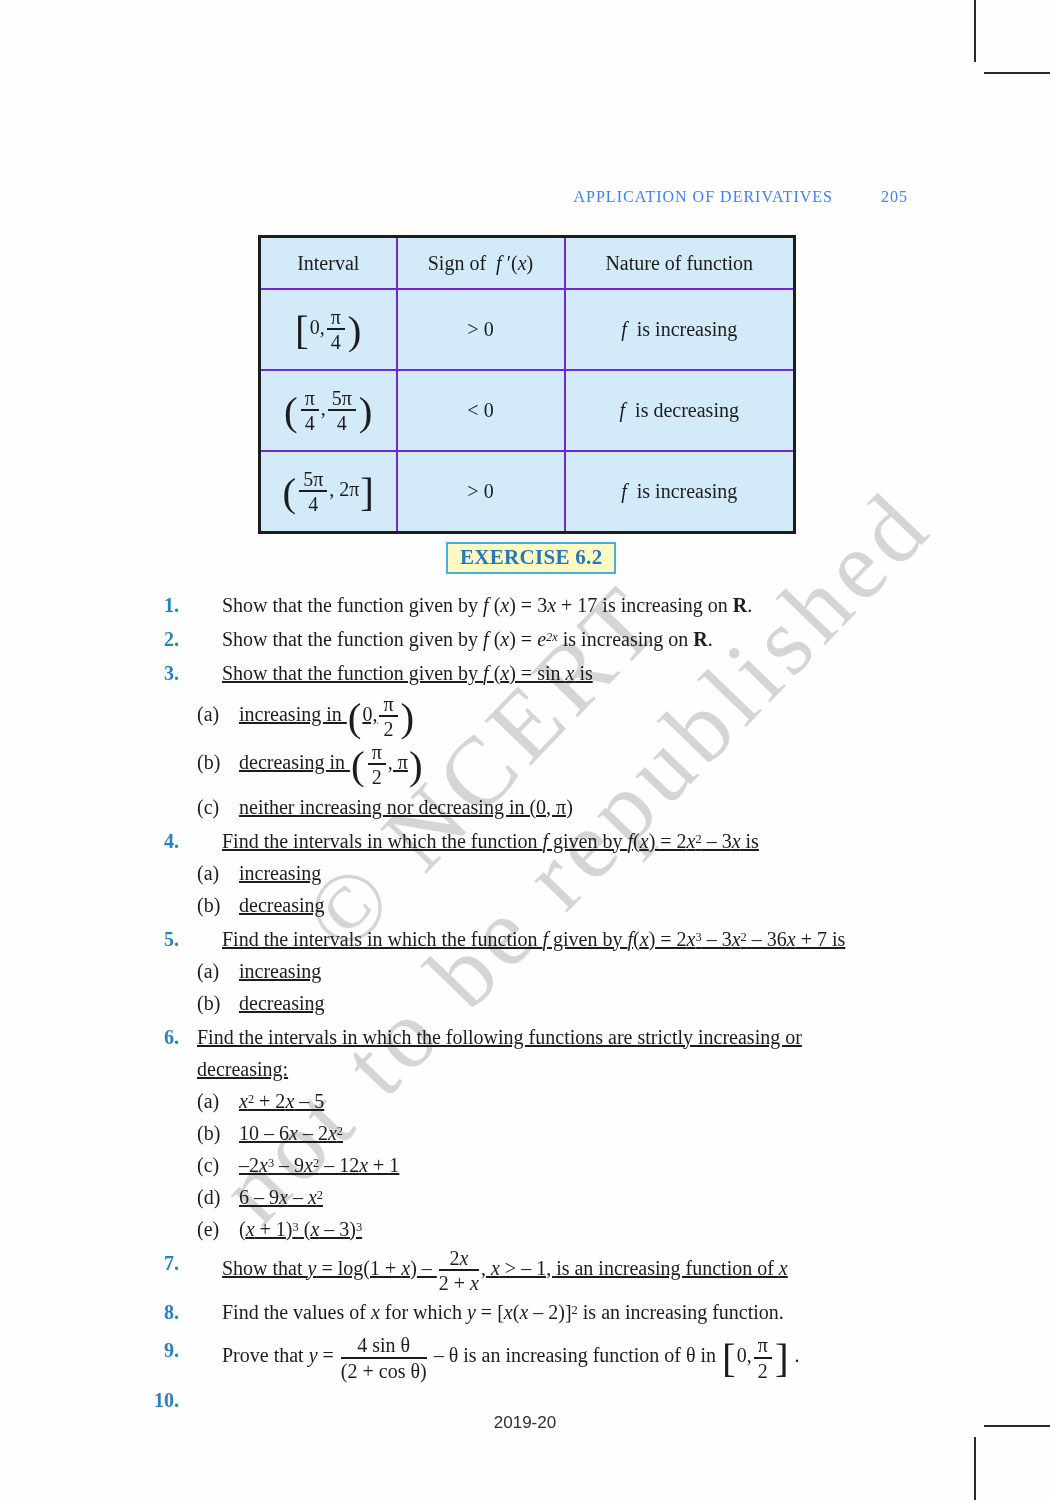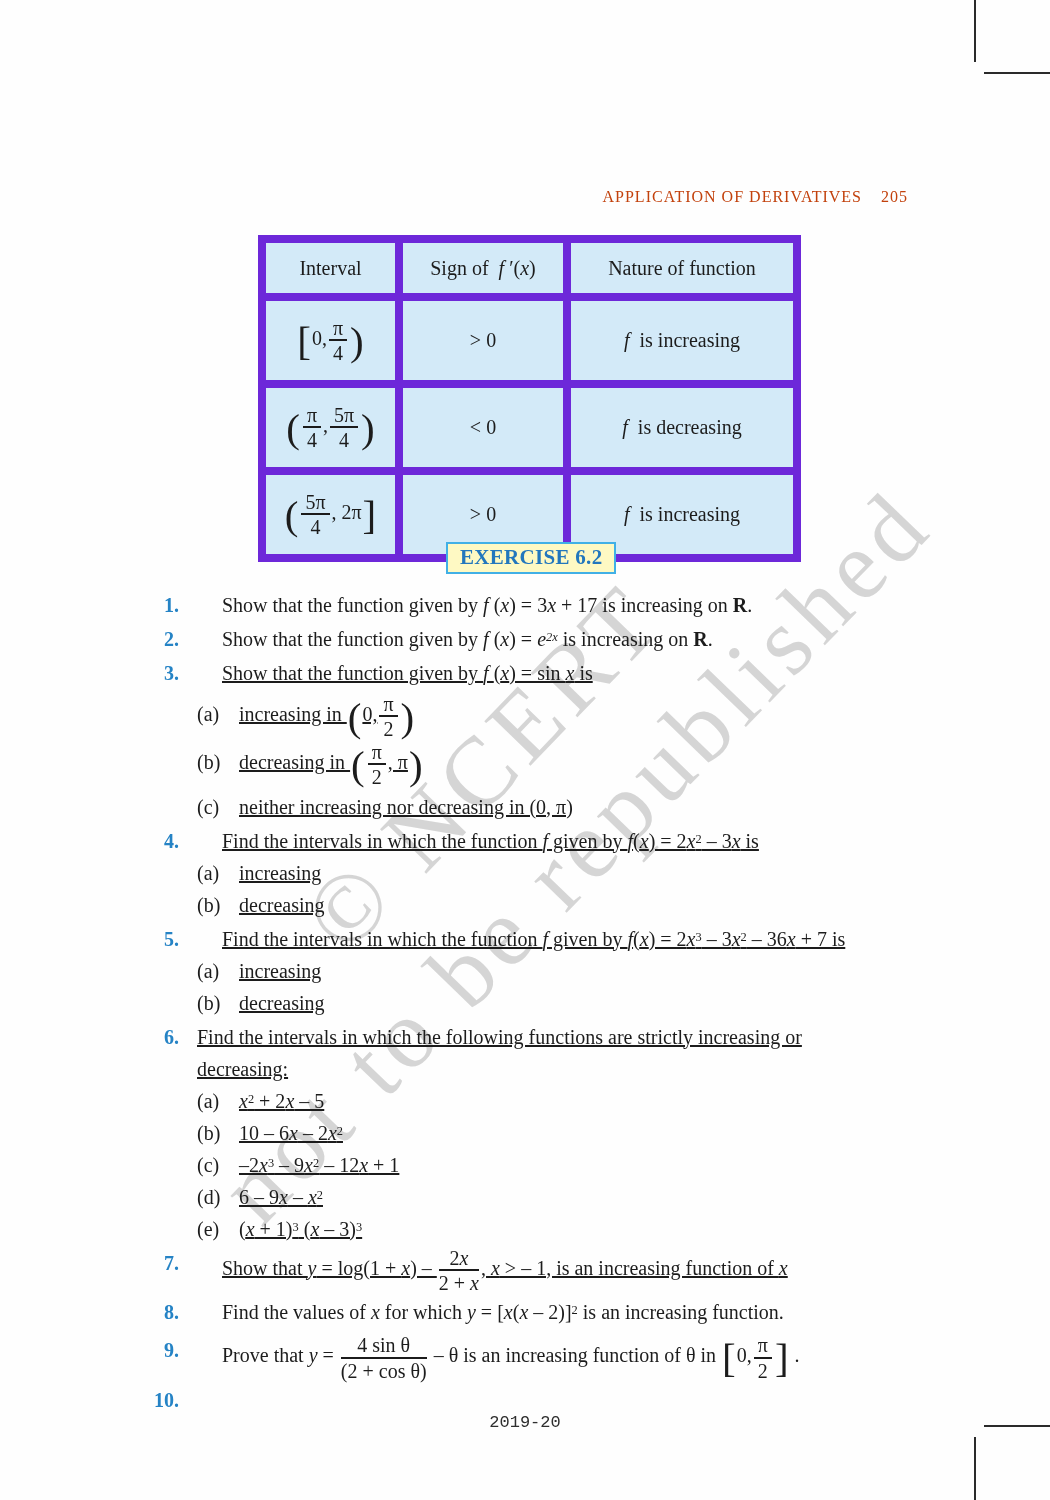--- a/index.html
+++ b/index.html
@@ -6,26 +6,26 @@
   .page{position:relative;width:1050px;height:1500px;background:#fefefe;overflow:hidden;
         font-family:"Liberation Serif",serif;color:#1c1c1c;}
   
   .watermark{position:absolute;left:529px;top:812px;z-index:0;
              transform:translate(-50%,-50%) rotate(-46deg);
              text-align:center;white-space:nowrap;color:#cfcfcf;opacity:.85;
              font-size:98px;line-height:128px;letter-spacing:7px;
              font-family:"Liberation Serif",serif;}
   .content{position:absolute;inset:0;z-index:1;}
   
-  .runhead{position:absolute;top:188px;right:142px;display:flex;gap:19px;
-           font-size:16px;letter-spacing:1px;color:#c2410c;}
+  .runhead{position:absolute;top:188px;right:142px;display:flex;gap:48px;
+           font-size:16px;letter-spacing:1px;color:#3b82f6;}
   
   .montable{position:absolute;left:258px;top:235px;border-collapse:collapse;
             background:#d3eaf8;border:3px solid #1d1d1d;}
-  .montable td,.montable th{border:8px solid #6d28d9;text-align:center;vertical-align:middle;
+  .montable td,.montable th{border:2px solid #6d28d9;text-align:center;vertical-align:middle;
             font-size:20px;font-weight:normal;padding:0 6px;}
   .montable th{height:50px;}
   .montable td{height:79px;}
   
   .exbox{position:absolute;left:446px;top:542px;background:#fef9c3;border:2px solid #41b0e6;
          color:#2377bd;font-weight:bold;font-size:21px;padding:1px 12px 2px;letter-spacing:.3px;}
   
   .questions{position:absolute;left:145px;top:589px;width:775px;font-size:20px;line-height:32px;}
   .q{display:flex;align-items:flex-start;margin-bottom:2px;}
   .qnum{flex:0 0 34px;text-align:right;margin-right:18px;color:#2583c5;font-weight:bold;}
@@ -41,21 +41,21 @@
   
   .it{font-style:italic;}
   .bd{font-weight:bold;}
   sup{font-size:.62em;line-height:0;position:relative;top:-.4em;vertical-align:baseline;}
   .frac{display:inline-block;vertical-align:middle;text-align:center;padding:0 2px;line-height:1.12;}
   .fnum{display:block;border-bottom:2px solid #1b1b1b;padding:0 4px;}
   .fden{display:block;padding-top:1px;}
   .big{display:inline-block;font-size:205%;line-height:0;vertical-align:middle;padding:0 1px;font-weight:400;}
   
   .footer{position:absolute;top:1413px;left:0;width:1050px;text-align:center;
-          font-family:Liberation Mono, monospace;font-size:17px;color:#2e2e2e;}
+          font-family:Liberation Sans, sans-serif;font-size:17px;color:#2e2e2e;}
   .crop{position:absolute;background:#2a2a2a;}
   .crop.trv{left:974px;top:0;width:2px;height:62px;}
   .crop.trh{left:984px;top:72px;width:66px;height:2px;}
   .crop.brh{left:984px;top:1425px;width:66px;height:2px;}
   .crop.brv{left:974px;top:1437px;width:2px;height:63px;}
 </style>
 </head>
 <body>
 
 <div class="page">

